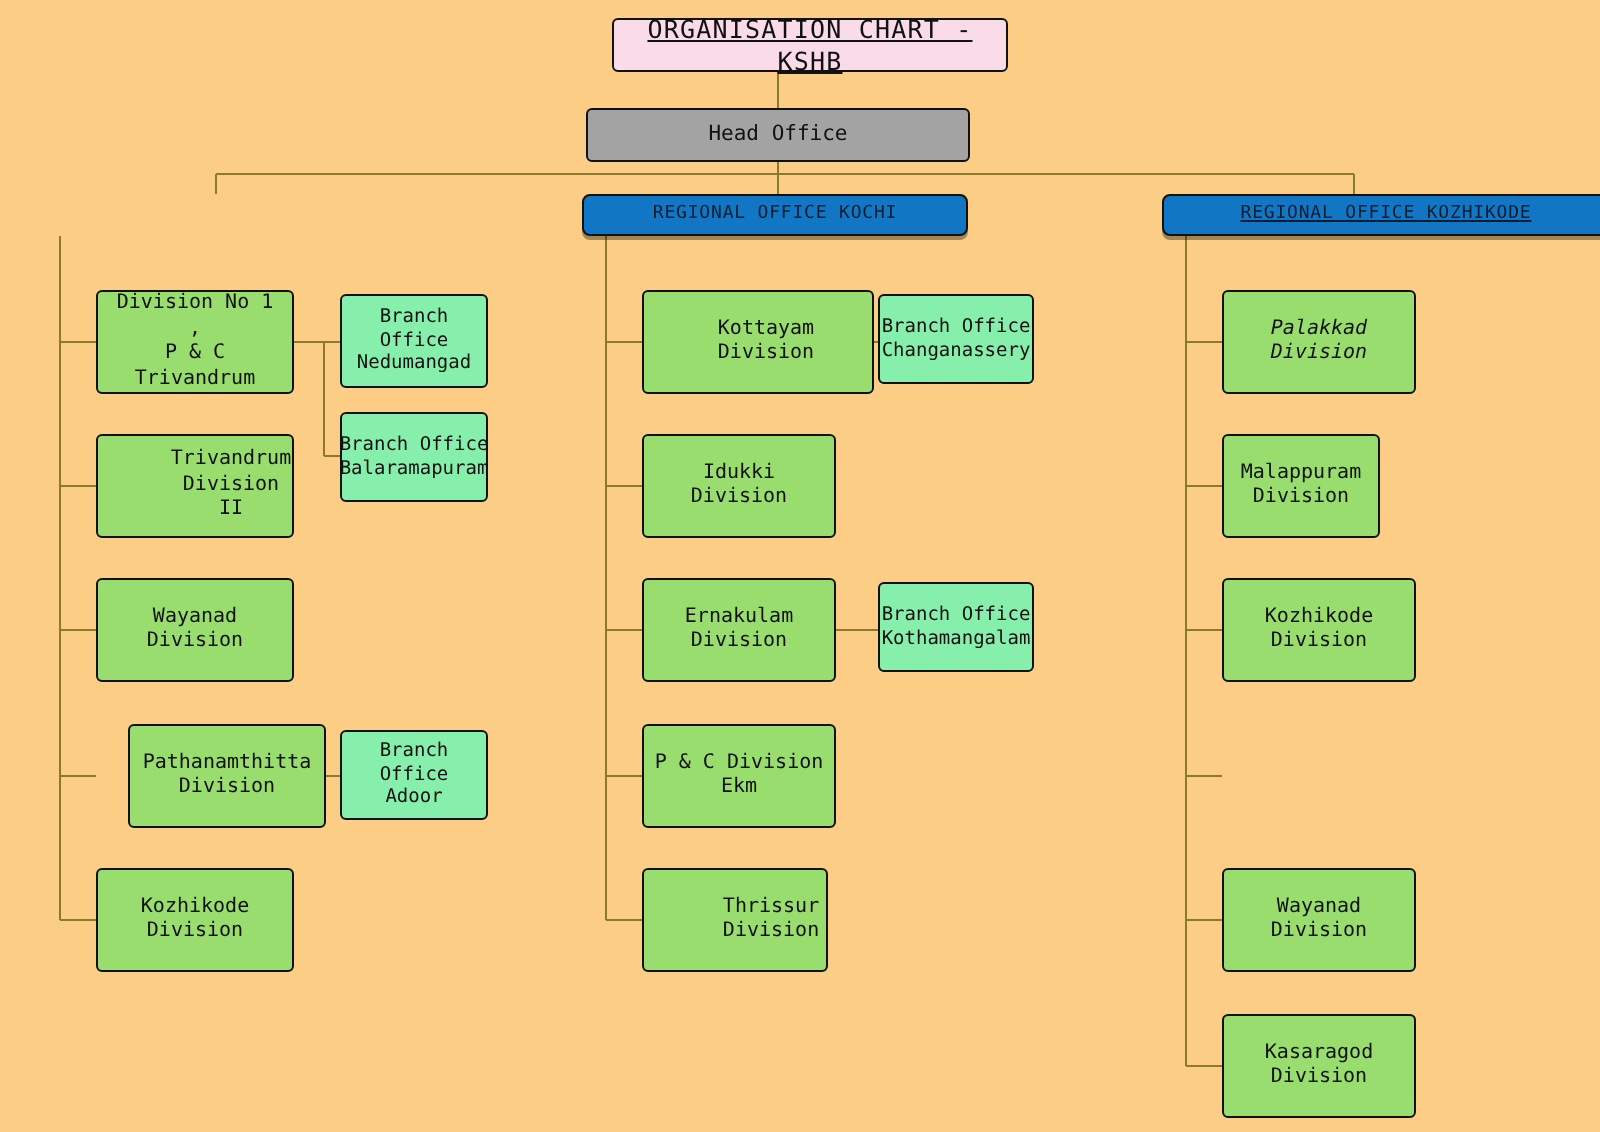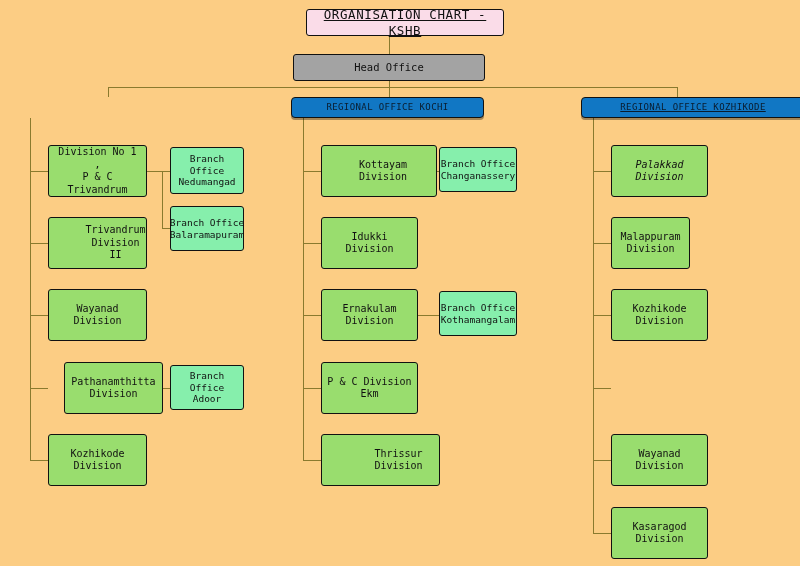--- a/index.html
+++ b/index.html
@@ -143,21 +143,21 @@
   <div class="node branch-node" style="left:170px; top:365px; width:74px; height:45px;">Branch Office
 Adoor</div>
 
   <div class="node division-node" style="left:321px; top:145px; width:116px; height:52px;padding-left:12px;">Kottayam
 Division</div>
   <div class="node division-node" style="left:321px; top:217px; width:97px; height:52px;">Idukki Division</div>
   <div class="node division-node" style="left:321px; top:289px; width:97px; height:52px;">Ernakulam
 Division</div>
   <div class="node division-node" style="left:321px; top:362px; width:97px; height:52px;">P &amp; C Division
 Ekm</div>
-  <div class="node division-node" style="left:321px; top:434px; width:119px; height:52px;padding-left:40px;">Thrissur
+  <div class="node division-node" style="left:321px; top:434px; width:93px; height:52px;padding-left:40px;">Thrissur
 Division</div>
 
   <div class="node branch-node" style="left:439px; top:147px; width:78px; height:45px;">Branch Office
 Changanassery</div>
   <div class="node branch-node" style="left:439px; top:291px; width:78px; height:45px;">Branch Office
 Kothamangalam</div>
 
   <div class="node division-node" style="left:611px; top:145px; width:97px; height:52px;font-style:italic;">Palakkad
 Division</div>
   <div class="node division-node" style="left:611px; top:217px; width:79px; height:52px;">Malappuram

